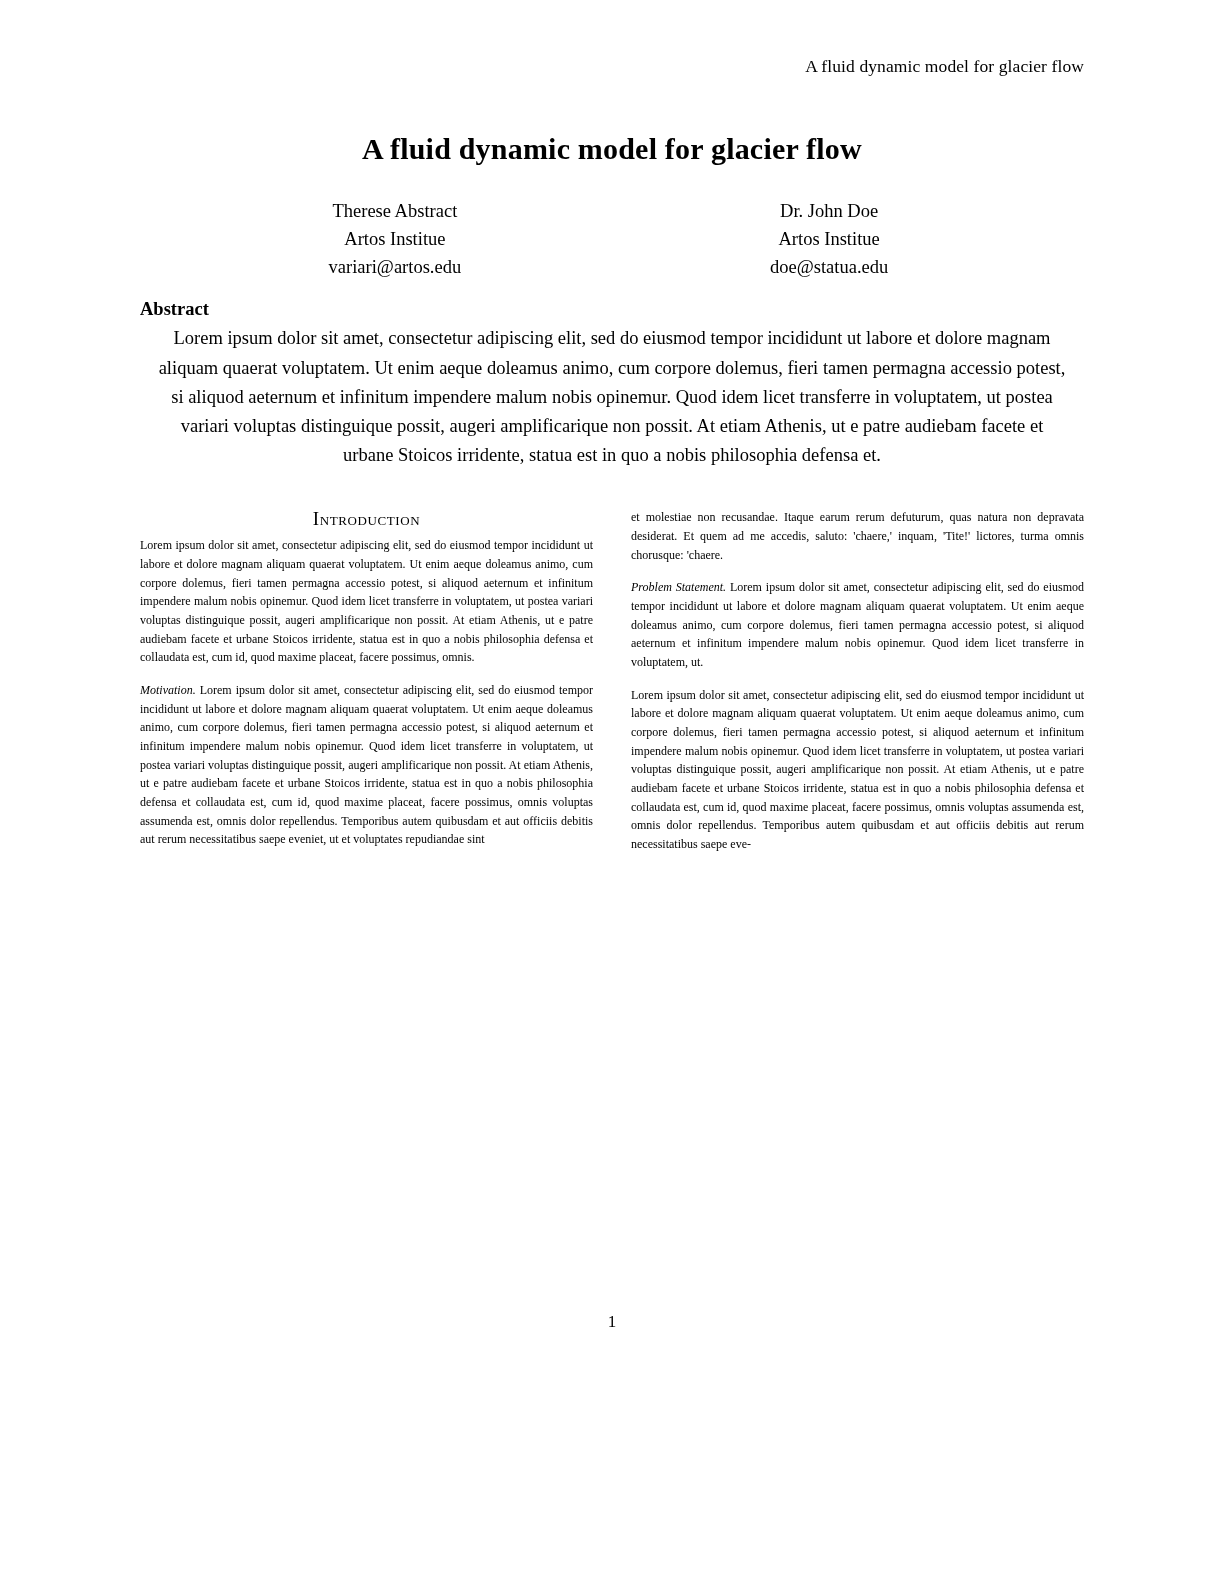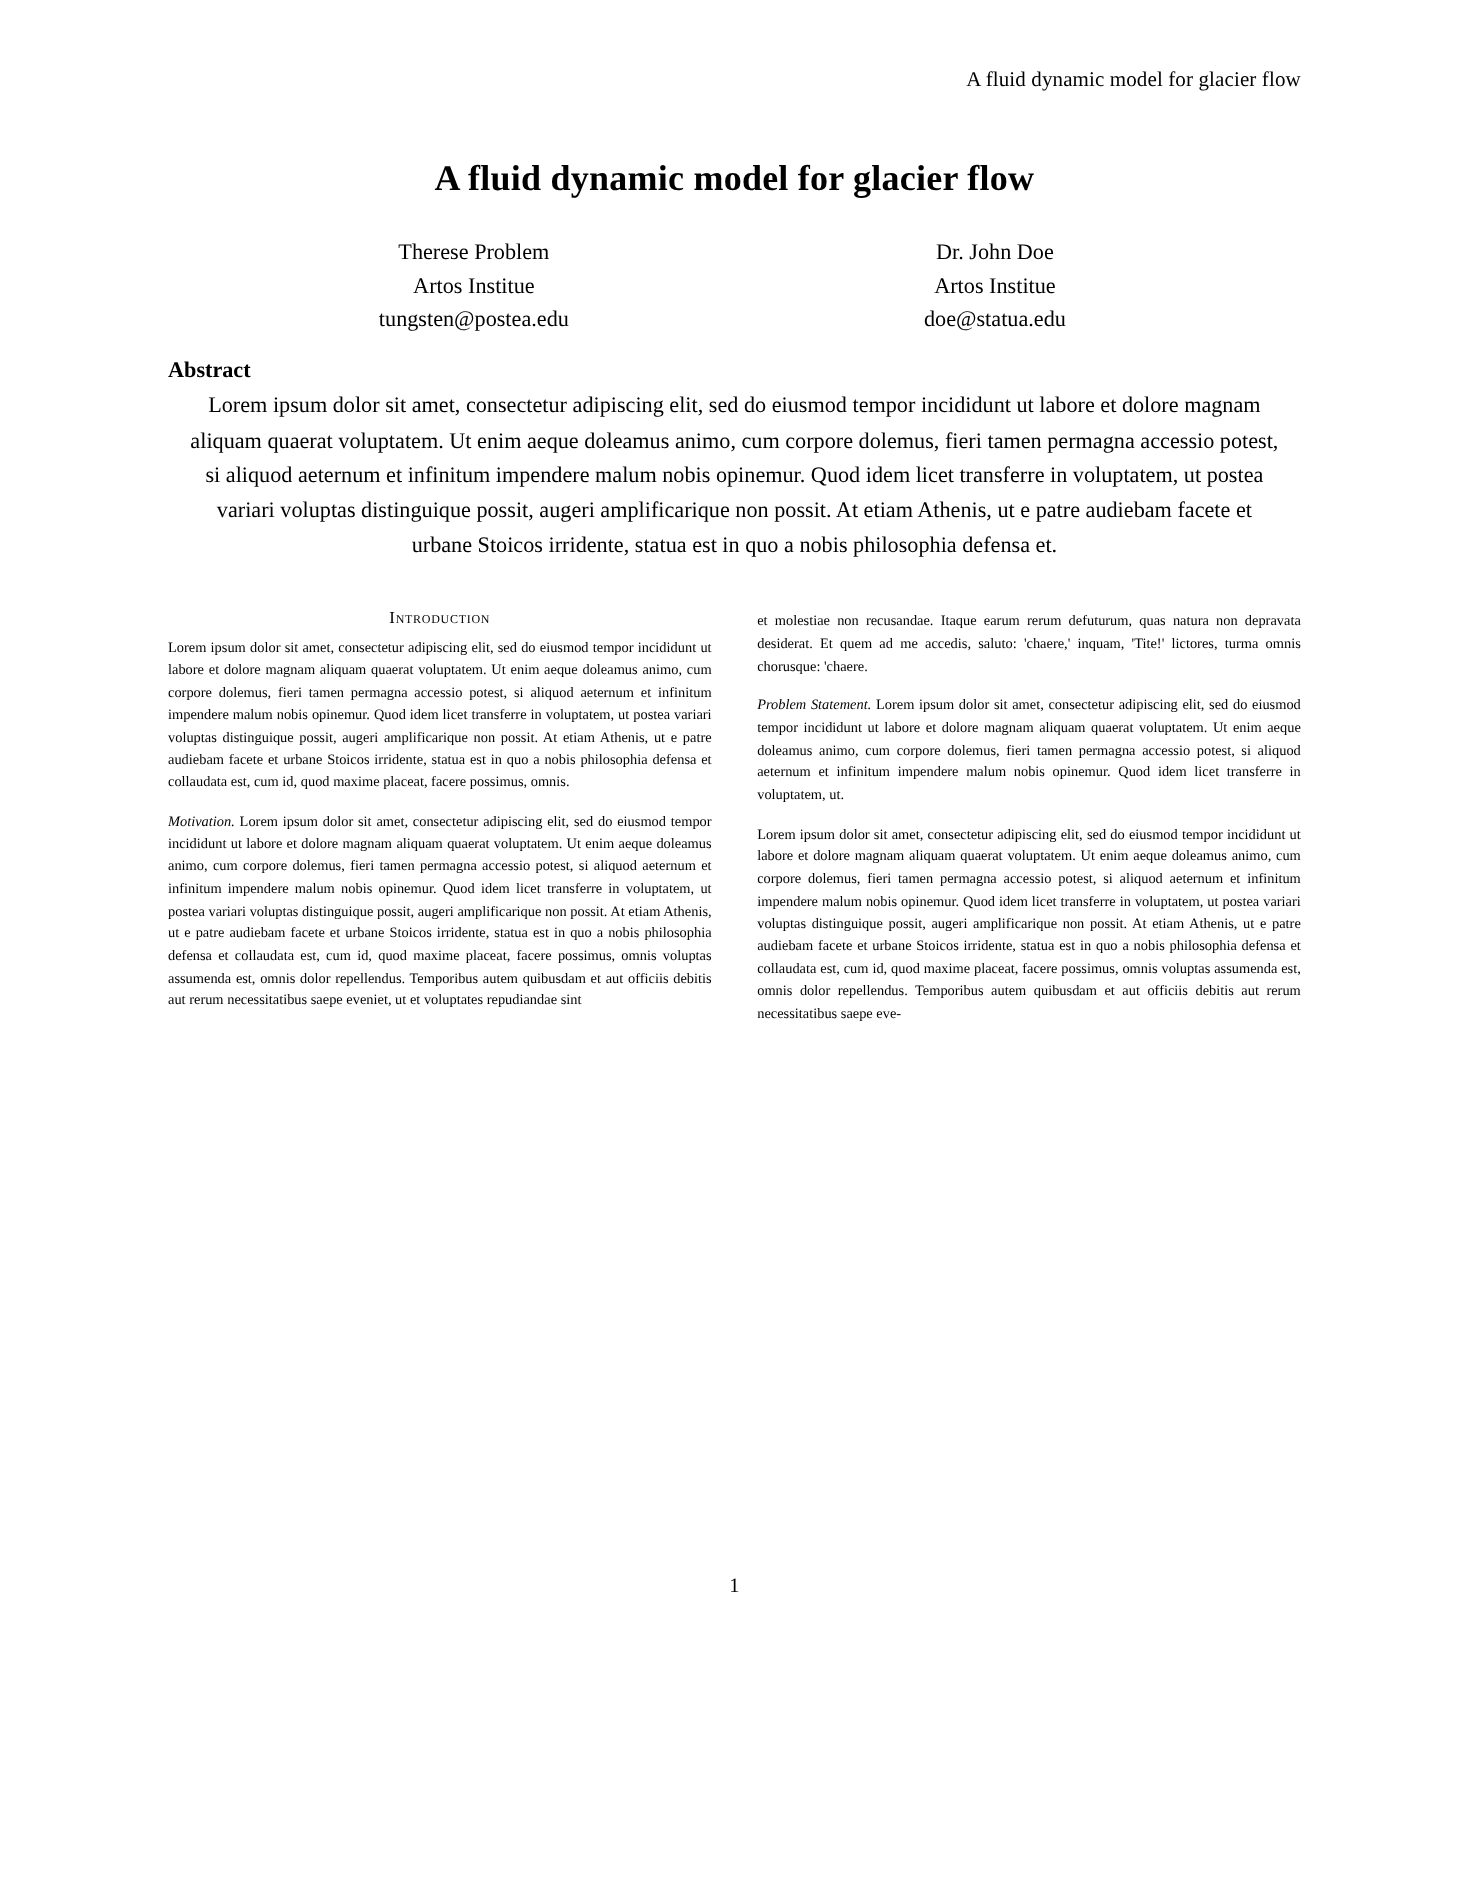--- a/index.html
+++ b/index.html
@@ -64,21 +64,21 @@
   .columns {
     display: flex;
     gap: 38px;
     margin-top: 38px;
   }
   .col {
     width: 50%;
   }
   .section-head {
     text-align: center;
-    font-size: 14px;
+    font-size: 19px;
     font-variant: small-caps;
     letter-spacing: 0.6px;
     margin: 0 0 6px 0;
   }
   .section-head.spaced {
     margin-top: 24px;
   }
   p.body-text {
     font-size: 12px;
     line-height: 1.555;
@@ -106,23 +106,23 @@
 <body>
 
 <div class="page">
 
   <div class="running-head">A fluid dynamic model for glacier flow</div>
 
   <h1 class="doc-title">A fluid dynamic model for glacier flow</h1>
 
   <div class="authors">
     <div class="author">
-      <div>Therese Problem</div>
+      <div>Therese Abstract</div>
       <div>Artos Institue</div>
-      <div>tungsten@postea.edu</div>
+      <div>variari@artos.edu</div>
     </div>
     <div class="author">
       <div>Dr. John Doe</div>
       <div>Artos Institue</div>
       <div>doe@statua.edu</div>
     </div>
   </div>
 
   <div class="abstract-head">Abstract</div>
   <div class="abstract-body">Lorem ipsum dolor sit amet, consectetur adipiscing elit, sed do eiusmod tempor incididunt ut labore et dolore magnam aliquam quaerat voluptatem. Ut enim aeque doleamus animo, cum corpore dolemus, fieri tamen permagna accessio potest, si aliquod aeternum et infinitum impendere malum nobis opinemur. Quod idem licet transferre in voluptatem, ut postea variari voluptas distinguique possit, augeri amplificarique non possit. At etiam Athenis, ut e patre audiebam facete et urbane Stoicos irridente, statua est in quo a nobis philosophia defensa et.</div>

